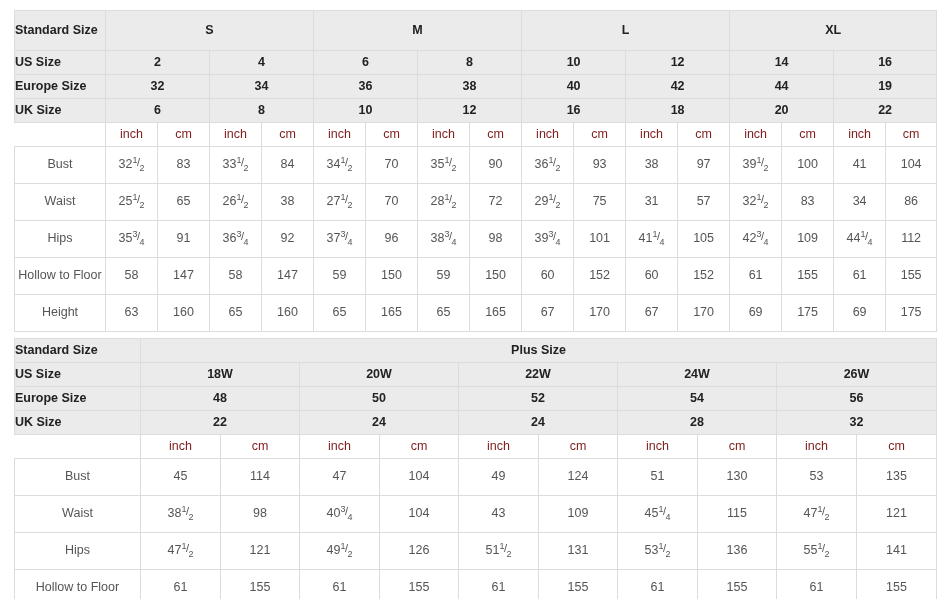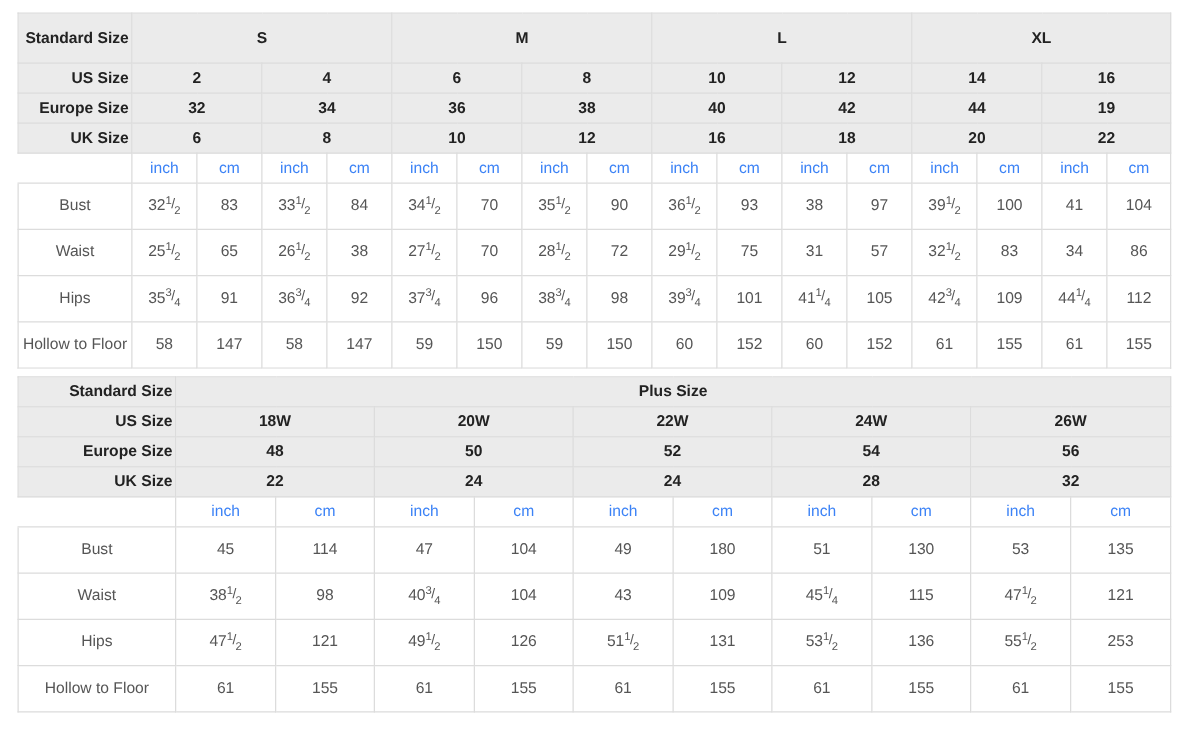--- a/index.html
+++ b/index.html
@@ -46,42 +46,42 @@
   
   tr.hdr td {
     background: #ebebeb;
     color: #222222;
     font-weight: bold;
     font-size: 12.5px;
   }
   
   tr.units td {
     background: #ffffff;
-    color: #3b82f6;
+    color: #7f1d1d;
     font-weight: normal;
     font-size: 12.5px;
   }
   tr.units td.corner {
     background: #ffffff;
     border-left-color: #ffffff;
   }
   
   tr.datarow td {
     background: #ffffff;
     color: #555555;
     font-size: 12.5px;
   }
   td.rowlabel {
     text-align: left;
     padding-left: 8px;
     color: #555555;
     font-weight: normal;
   }
   tr.hdr td.rowlabel {
-    text-align: right;
+    text-align: left;
     padding-left: 0;
     color: #222222;
     font-weight: bold;
     margin-top: 12px;
   }
   
   tr.tall td { height: 37px; }
   tr.std td  { height: 24px; }
   tr.bighdr td { height: 40px; }
 
@@ -264,20 +264,39 @@
             <td>150</td>
             <td>60</td>
             <td>152</td>
             <td>60</td>
             <td>152</td>
             <td>61</td>
             <td>155</td>
             <td>61</td>
             <td>155</td>
           </tr>
+          <tr class="datarow tall">
+            <td class="rowlabel">Height</td>
+            <td>63</td>
+            <td>160</td>
+            <td>65</td>
+            <td>160</td>
+            <td>65</td>
+            <td>165</td>
+            <td>65</td>
+            <td>165</td>
+            <td>67</td>
+            <td>170</td>
+            <td>67</td>
+            <td>170</td>
+            <td>69</td>
+            <td>175</td>
+            <td>69</td>
+            <td>175</td>
+          </tr>
         </tbody>
     </table>
 
     <div class="table-gap"></div>
 
     <table class="size-table" id="plus-table">
       <colgroup>
         <col style="width:126px">
         <col style="width:80px">
           <col style="width:79px">
@@ -332,21 +351,21 @@
             <td>inch</td>
             <td>cm</td>
           </tr>
           <tr class="datarow tall">
             <td class="rowlabel">Bust</td>
             <td>45</td>
             <td>114</td>
             <td>47</td>
             <td>104</td>
             <td>49</td>
-            <td>180</td>
+            <td>124</td>
             <td>51</td>
             <td>130</td>
             <td>53</td>
             <td>135</td>
           </tr>
           <tr class="datarow tall">
             <td class="rowlabel">Waist</td>
             <td><span>38<span class="frac"><span class="num">1</span><span class="sl">/</span><span class="den">2</span></span></span></td>
             <td>98</td>
             <td><span>40<span class="frac"><span class="num">3</span><span class="sl">/</span><span class="den">4</span></span></span></td>
@@ -362,21 +381,21 @@
             <td class="rowlabel">Hips</td>
             <td><span>47<span class="frac"><span class="num">1</span><span class="sl">/</span><span class="den">2</span></span></span></td>
             <td>121</td>
             <td><span>49<span class="frac"><span class="num">1</span><span class="sl">/</span><span class="den">2</span></span></span></td>
             <td>126</td>
             <td><span>51<span class="frac"><span class="num">1</span><span class="sl">/</span><span class="den">2</span></span></span></td>
             <td>131</td>
             <td><span>53<span class="frac"><span class="num">1</span><span class="sl">/</span><span class="den">2</span></span></span></td>
             <td>136</td>
             <td><span>55<span class="frac"><span class="num">1</span><span class="sl">/</span><span class="den">2</span></span></span></td>
-            <td>253</td>
+            <td>141</td>
           </tr>
           <tr class="datarow tall">
             <td class="rowlabel">Hollow to Floor</td>
             <td>61</td>
             <td>155</td>
             <td>61</td>
             <td>155</td>
             <td>61</td>
             <td>155</td>
             <td>61</td>

